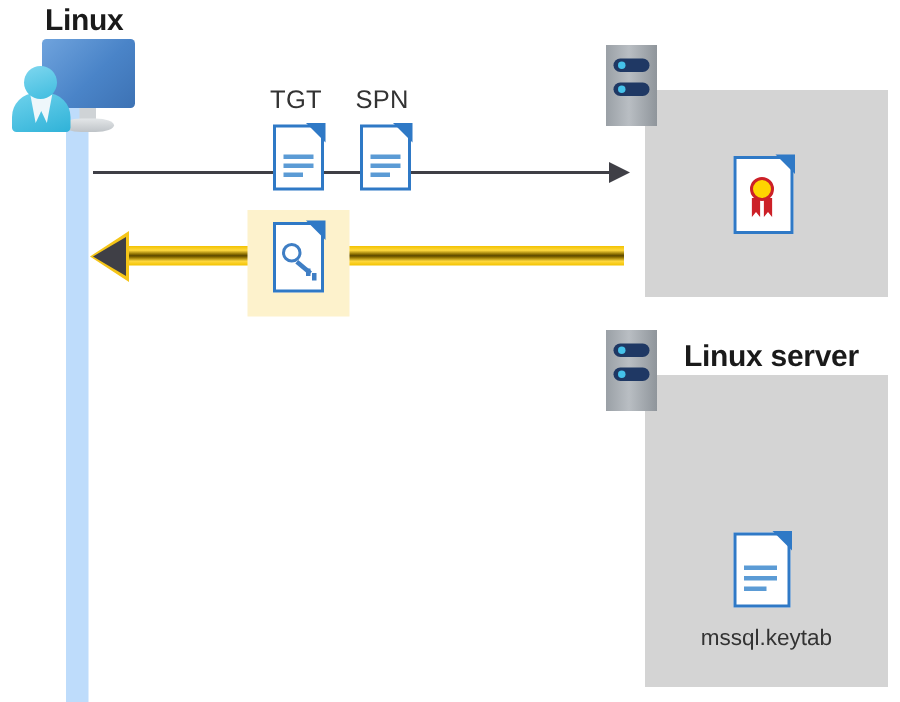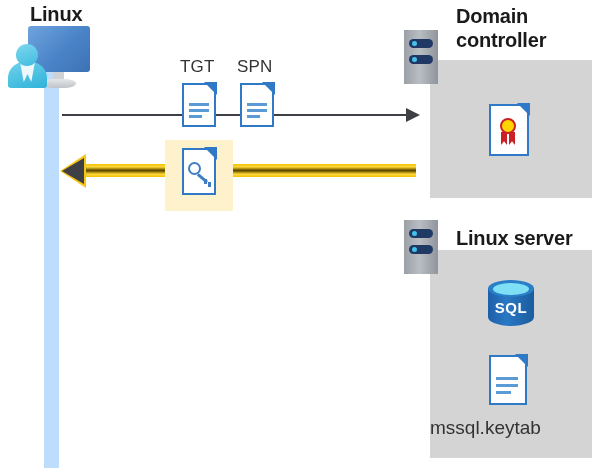--- a/index.html
+++ b/index.html
@@ -266,21 +266,22 @@
     color: #ffffff;
     font-size: 15px;
     font-weight: bold;
     letter-spacing: 0.5px;
   }
 
   
   #keytab-doc { left: 489px; top: 355px; width: 38px; height: 50px; }
   #keytab-label {
     left: 430px; top: 417px; width: 162px;
-    font-size: 19px;
+    text-align: center;
+    font-size: 15px;
     color: #333333;
   }
 </style>
 </head>
 <body>
 
 <div id="canvas">
 
   <div class="abs title" id="client-title">Linux</div>
 
@@ -332,48 +333,40 @@
 
   <div class="abs panel" id="dc-panel"></div>
   <div class="rack" id="dc-rack">
     <div class="rack-pill" style="top:9px;">
       <div class="rack-dot"></div>
     </div>
     <div class="rack-pill" style="top:25px;">
       <div class="rack-dot"></div>
     </div>
   </div>
-  <div class="abs title" id="dc-title">Domain controller</div>
 
   <div class="doc" id="cert-doc">
     <div class="doc-body"></div>
     <div class="doc-fold"></div>
     <div class="ribbon-l"></div>
     <div class="ribbon-r"></div>
     <div class="seal-circle"></div>
   </div>
 
   <div class="abs panel" id="linux-panel"></div>
   <div class="rack" id="linux-rack">
     <div class="rack-pill" style="top:9px;">
       <div class="rack-dot"></div>
     </div>
     <div class="rack-pill" style="top:25px;">
       <div class="rack-dot"></div>
     </div>
   </div>
   <div class="abs title" id="linux-title">Linux server</div>
 
-  <div class="abs" id="sql-icon">
-    <div class="cyl-body"></div>
-    <div class="cyl-text">SQL</div>
-    <div class="cyl-top">
-      <div class="cyl-top-inner"></div>
-    </div>
-  </div>
 
   <div class="doc" id="keytab-doc">
     <div class="doc-body"></div>
     <div class="doc-fold"></div>
     <div class="doc-line" style="top:22px; width:22px;"></div>
     <div class="doc-line" style="top:29px; width:22px;"></div>
     <div class="doc-line" style="top:36px; width:15px;"></div>
   </div>
 
   <div class="abs" id="keytab-label">mssql.keytab</div>

